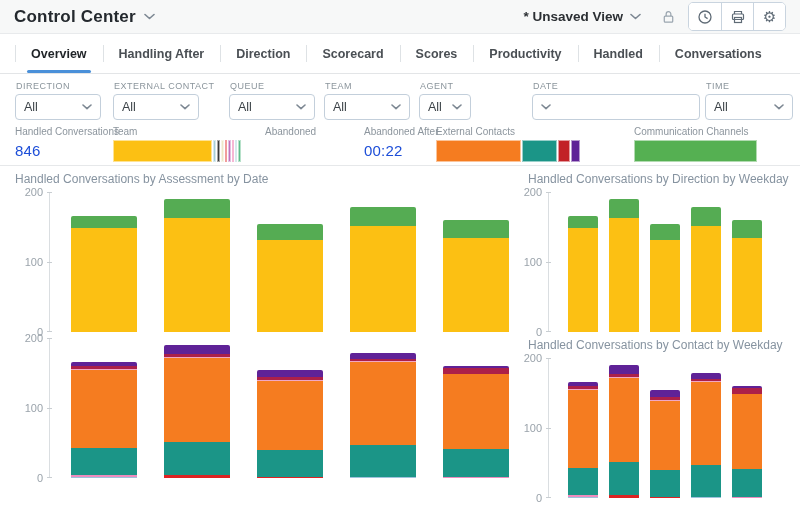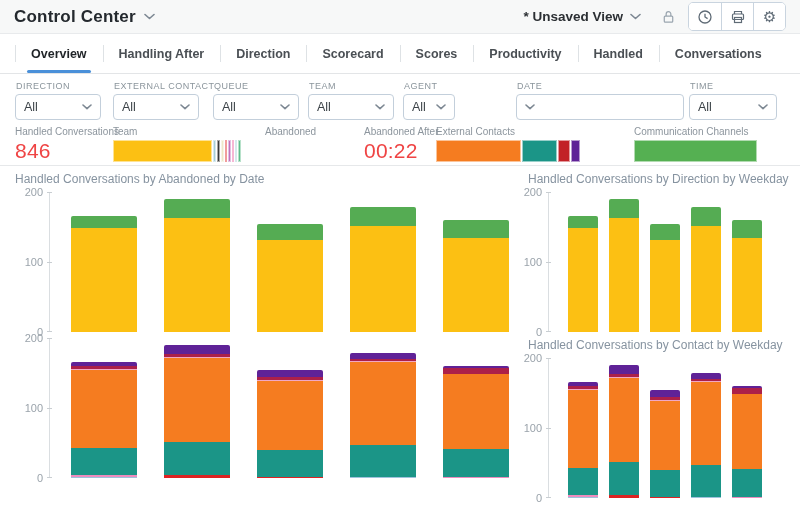--- a/index.html
+++ b/index.html
@@ -39,21 +39,21 @@
     margin:0 0 3px 1px; white-space:nowrap; }
   .fselect { height:26px; border:1px solid #c3cfdb; border-radius:4px; background:#fff;
     display:flex; align-items:center; justify-content:space-between; padding:0 8px;
     font-size:12.5px; color:#3c4348; cursor:pointer; white-space:nowrap; }
   .fselect .val { overflow:hidden; text-overflow:ellipsis; }
 
   
   .kpis { display:flex; align-items:flex-start; padding:2px 14px 6px 15px;
     border-bottom:1px solid #e6e8ea; height:42px; }
   .kpi-label { font-size:10px; color:#8c959d; white-space:nowrap; height:13px; }
-  .kpi-value { font-size:21px; color:#ef4444; line-height:24px; letter-spacing:.2px; }
+  .kpi-value { font-size:15px; color:#1d4ed8; line-height:24px; letter-spacing:.2px; }
   .minibar { display:flex; gap:1px; height:22px; margin-top:1px; }
   .minibar .seg { height:100%; border:1px solid rgba(255,255,255,.55); }
 
   
   .chart-row { display:flex; }
   .row1 { margin-top:6px; }
   .row2 { margin-top:6px; }
   .chart { }
   .chart.wide { width:500px; margin-left:15px; }
   .chart.narrow { width:256px; margin-left:13px; }
@@ -148,21 +148,21 @@
       </div>
       <div class="fgroup" style="width: 86px; margin-left: 12px;">
         <div class="flabel">EXTERNAL CONTACT</div>
         <div class="fselect">
           <span class="val">All</span>
           <svg class="chev" width="10" height="6" viewBox="0 0 10 6">
             <path d="M1 1 L5 4.6 L9 1"></path>
           </svg>
         </div>
       </div>
-      <div class="fgroup" style="width: 86px; margin-left: 14px;">
+      <div class="fgroup" style="width: 86px; margin-left: 30px;">
         <div class="flabel">QUEUE</div>
         <div class="fselect">
           <span class="val">All</span>
           <svg class="chev" width="10" height="6" viewBox="0 0 10 6">
             <path d="M1 1 L5 4.6 L9 1"></path>
           </svg>
         </div>
       </div>
       <div class="fgroup" style="width: 86px; margin-left: 9px;">
         <div class="flabel">TEAM</div>
@@ -239,21 +239,21 @@
     <div style="width:135px;margin-left:50px">
       <div class="kpi-label">Communication Channels</div>
       <div class="minibar" id="commbar">
           <span class="seg" style="background: rgb(85, 176, 82); width: 123px; flex: 0 0 auto;"></span>
         </div>
     </div>
   </section>
 
   <div class="chart-row row1">
     <div class="chart wide" id="chart0">
-      <div class="chart-title">Handled Conversations by Abandoned by Date</div>
+      <div class="chart-title">Handled Conversations by Assessment by Date</div>
       <div class="plot">
           <div class="yaxis">
             <div class="ylabel" style="top: 134px;">0</div>
             <div class="ylabel" style="top: 64px;">100</div>
             <div class="ylabel" style="top: -6px;">200</div>
           </div>
           <div class="area">
             <div class="tickmark" style="top: 139px;"></div>
             <div class="tickmark" style="top: 70px;"></div>
             <div class="tickmark" style="top: 0px;"></div>

